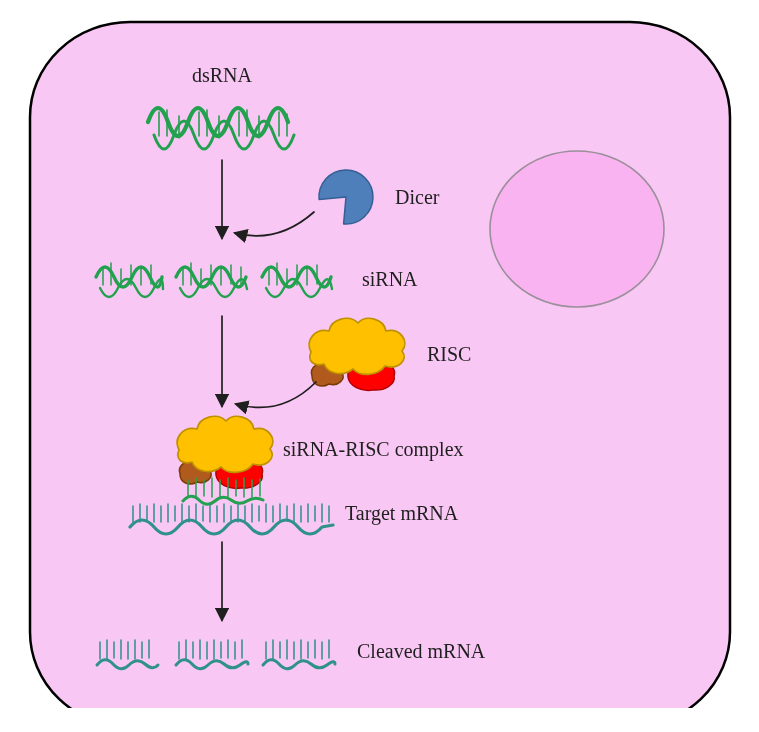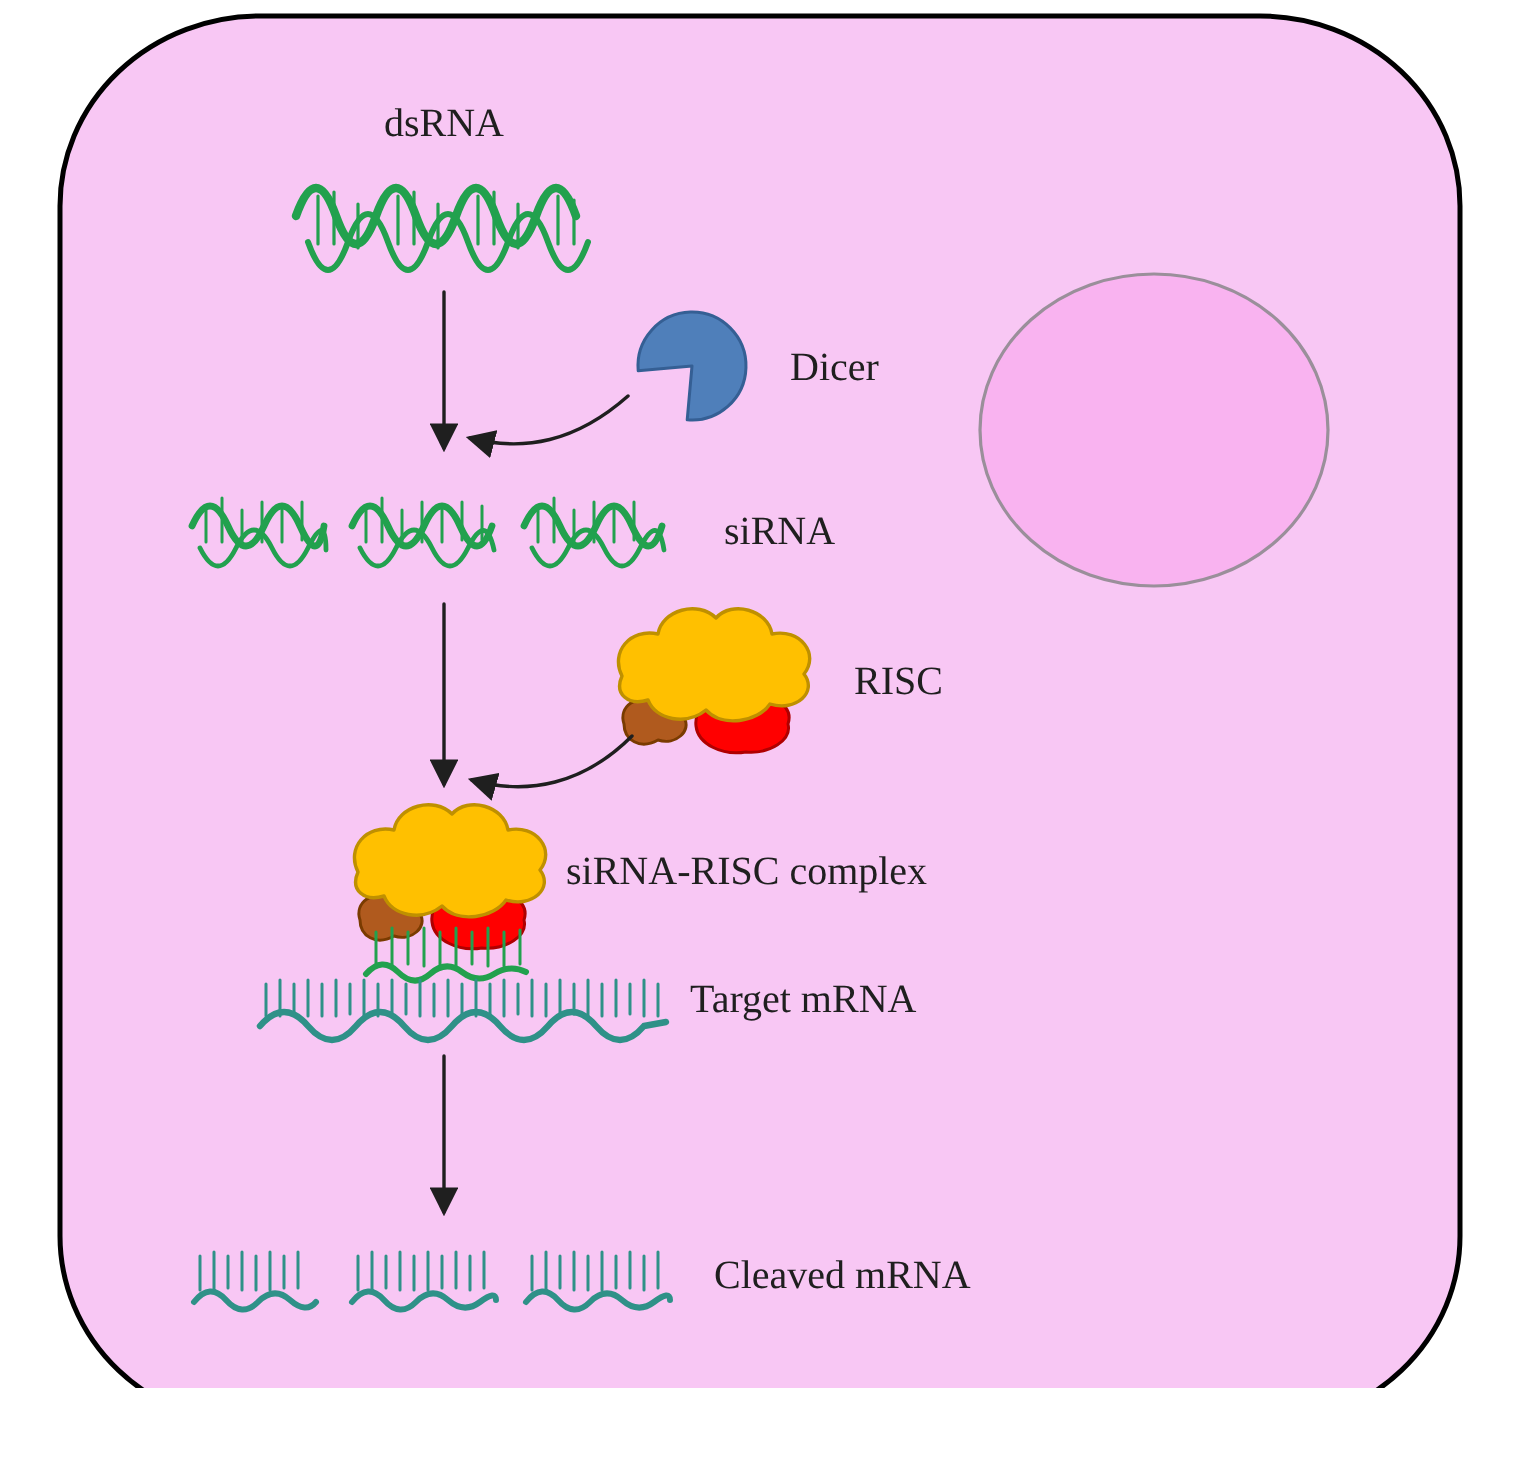--- a/index.html
+++ b/index.html
@@ -1,16 +1,16 @@
 <!DOCTYPE html>
 <html style="--cell-fill: #f8c7f4; --cell-stroke: #000000; --nucleus-fill: #f9b3f0; --nucleus-stroke: #9a8f9a; --rna-green: #22a14e; --mrna-teal: #2f9188; --dicer-blue: #4f7fba; --dicer-stroke: #355f94; --risc-yellow: #ffc000; --risc-yellow-stroke: #bf9000; --risc-brown: #b05a1e; --risc-brown-stroke: #7a3b00; --risc-red: #ff0000; --risc-red-stroke: #b00000; --arrow: #1f1f1f; --text: #1f1f1f;"><head>
 <meta charset="utf-8">
 <style>
   html,body{margin:0;padding:0;background:#ffffff;}
-  .stage{position:relative;width:759px;height:694px;background:#ffffff;overflow:hidden;}
+  .stage{position:relative;width:759px;height:694px;background:#ffffff;overflow:hidden;margin-top:14px;}
   svg{display:block;}
   .cell{fill:var(--cell-fill);stroke:var(--cell-stroke);stroke-width:2.5;}
   .nucleus{fill:var(--nucleus-fill);stroke:var(--nucleus-stroke);stroke-width:1.6;}
   .green-strand{stroke:var(--rna-green);fill:none;stroke-linecap:round;stroke-linejoin:round;}
   .teal-strand{stroke:var(--mrna-teal);fill:none;stroke-linecap:round;stroke-linejoin:round;}
   .arrow-line{stroke:var(--arrow);stroke-width:1.7;fill:none;stroke-linecap:round;}
   .arrowhead-fill{fill:var(--arrow);}
   .dicer{fill:var(--dicer-blue);stroke:var(--dicer-stroke);stroke-width:1.5;stroke-linejoin:round;}
   .blob-yellow{fill:var(--risc-yellow);stroke:var(--risc-yellow-stroke);stroke-width:1.7;stroke-linejoin:round;}
   .blob-brown{fill:var(--risc-brown);stroke:var(--risc-brown-stroke);stroke-width:1.5;stroke-linejoin:round;}

